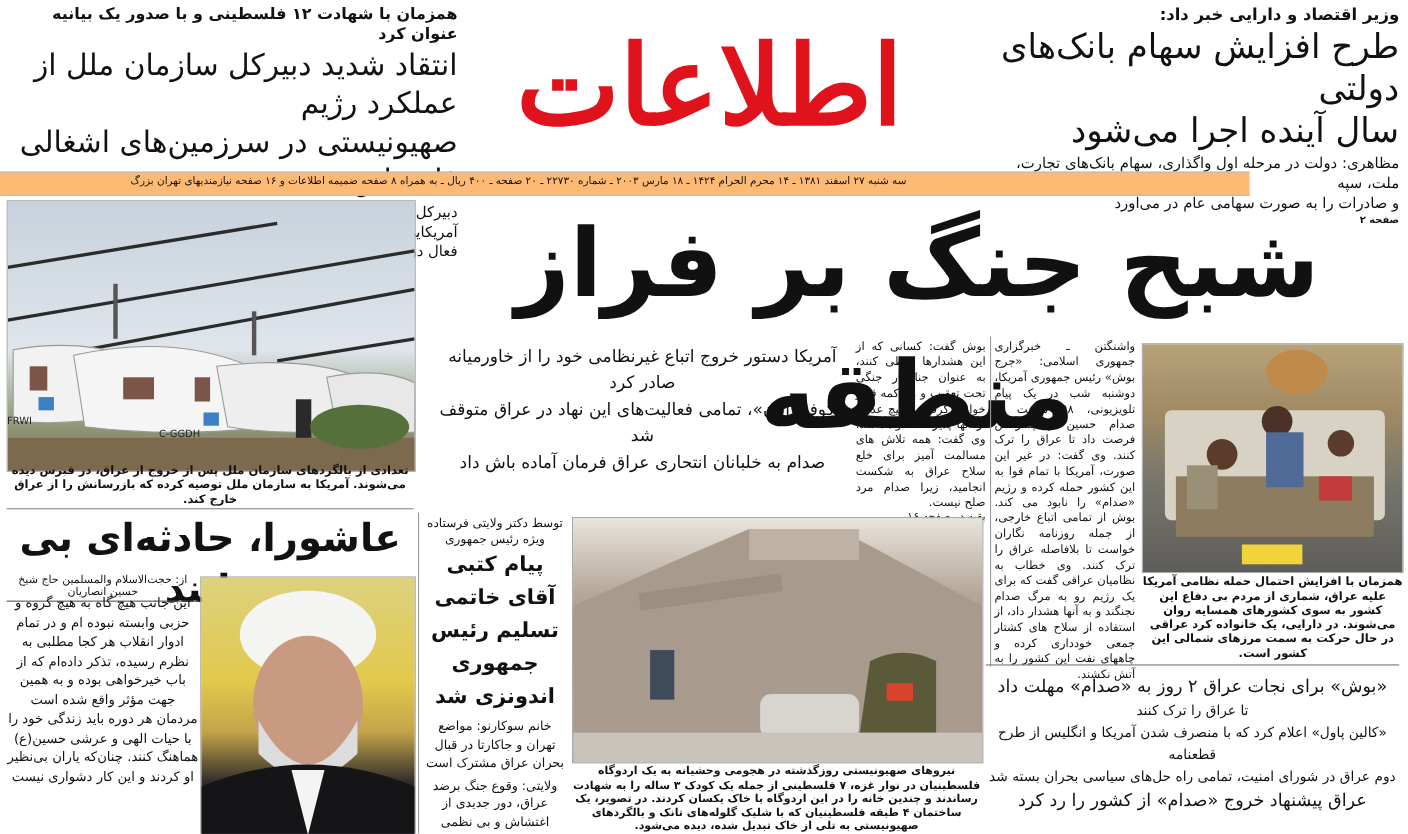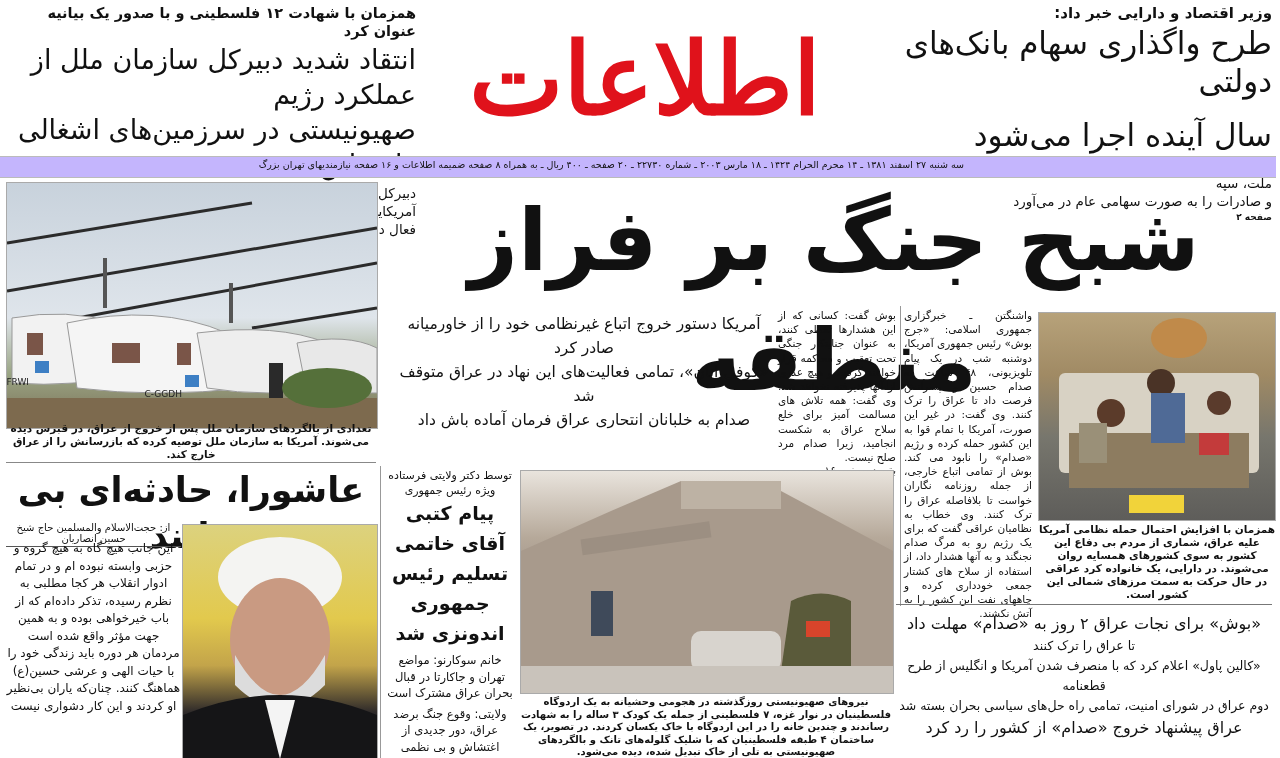--- a/index.html
+++ b/index.html
@@ -12,21 +12,21 @@
   #top-right .hl{font-size:31px;line-height:38px;margin-top:2px;letter-spacing:-0.5px;}
   #top-right .sub{font-size:13.5px;line-height:18px;margin-top:2px;}
   #top-right .pg{font-size:9px;font-weight:bold;margin-top:2px;}
   #top-left{left:6px;top:4px;width:410px;}
   #top-left .kicker{font-weight:bold;font-size:14.5px;line-height:18px;}
   #top-left .hl{font-size:27px;line-height:35px;margin-top:2px;letter-spacing:-0.6px;}
   #top-left .sub{font-size:13.5px;line-height:18px;margin-top:2px;}
   #top-left .pg{font-size:9px;font-weight:bold;}
   #masthead{left:440px;top:4px;width:410px;height:150px;display:flex;align-items:center;justify-content:center;}
   #masthead span{font-family:Liberation Sans, sans-serif;font-weight:bold;color:#e0121b;font-size:100px;line-height:120px;letter-spacing:-4px;}
-  #dateline{left:0;top:156px;width:1276px;height:20px;background:#c4b5fd;border-top:1px solid #bbb;border-bottom:1px solid #bbb;}
+  #dateline{left:0;top:156px;width:1124px;height:20px;background:#fdba74;border-top:1px solid #bbb;border-bottom:1px solid #bbb;padding-left:12px;}
   #dateline span{position:absolute;right:312px;top:2px;font-size:9.5px;white-space:nowrap;}
   
   #main-hl{right:6px;top:180px;width:880px;height:120px;text-align:center;}
   #main-hl span{font-weight:bold;font-size:86px;line-height:120px;letter-spacing:-2px;}
   
   .photo{position:absolute;overflow:hidden;border:1px solid #aaa;}
   .cap{position:absolute;font-weight:bold;font-size:10.5px;line-height:13px;text-align:center;}
   
   #heli{left:6px;top:182px;width:370px;height:245px;background:linear-gradient(#c8d2dc 0%,#dfe5eb 55%,#9aa584 78%,#7a6d55 100%);}
   
@@ -53,22 +53,22 @@
   #khatami .b{font-size:11.5px;line-height:16.5px;margin-top:4px;}
   #gaza{left:520px;top:470px;width:372px;height:222px;background:linear-gradient(180deg,#e9e4dd 0%,#b6a99a 30%,#9b8e83 55%,#c7c2bb 75%,#8b8680 100%);}
   .sep-h{position:absolute;height:1px;background:#777;}
   .sep-v{position:absolute;width:1px;background:#999;}
 </style>
 </head>
 <body>
 
 <div id="top-right" class="abs rtl">
   <div class="kicker">وزیر اقتصاد و دارایی خبر داد:</div>
-  <div class="hl">طرح واگذاری سهام بانک‌های دولتی</div>
-  <div class="hl" style="margin-top:16px">سال آینده اجرا می‌شود</div>
+  <div class="hl">طرح افزایش سهام بانک‌های دولتی</div>
+  <div class="hl" style="margin-top:0">سال آینده اجرا می‌شود</div>
   <div class="sub">مظاهری: دولت در مرحله اول واگذاری، سهام بانک‌های تجارت، ملت، سپه</div>
   <div class="sub" style="margin-top:0">و صادرات را به صورت سهامی عام در می‌آورد</div>
   <div class="pg">صفحه ۲</div>
 </div>
 
 <div id="masthead" class="abs">
   <span>اطلاعات</span>
 </div>
 
 <div id="top-left" class="abs rtl">

